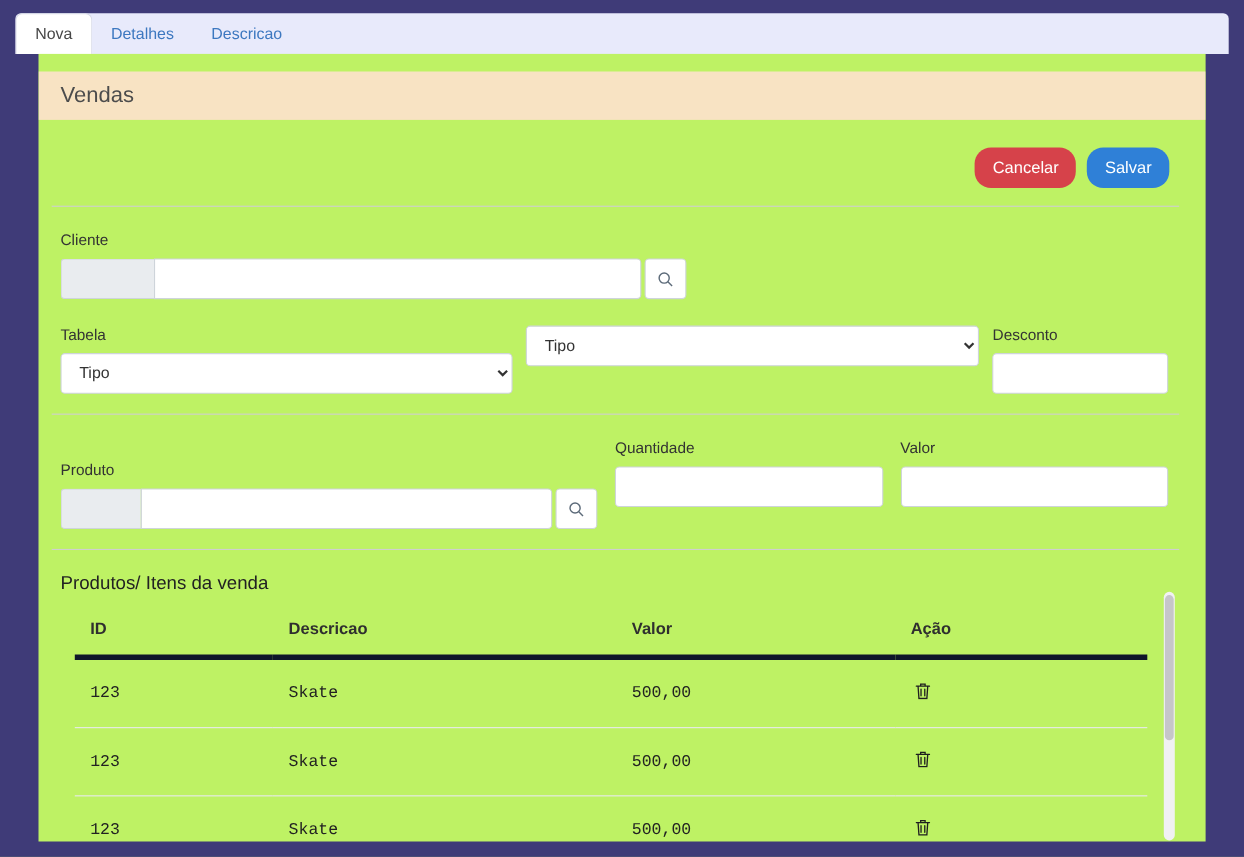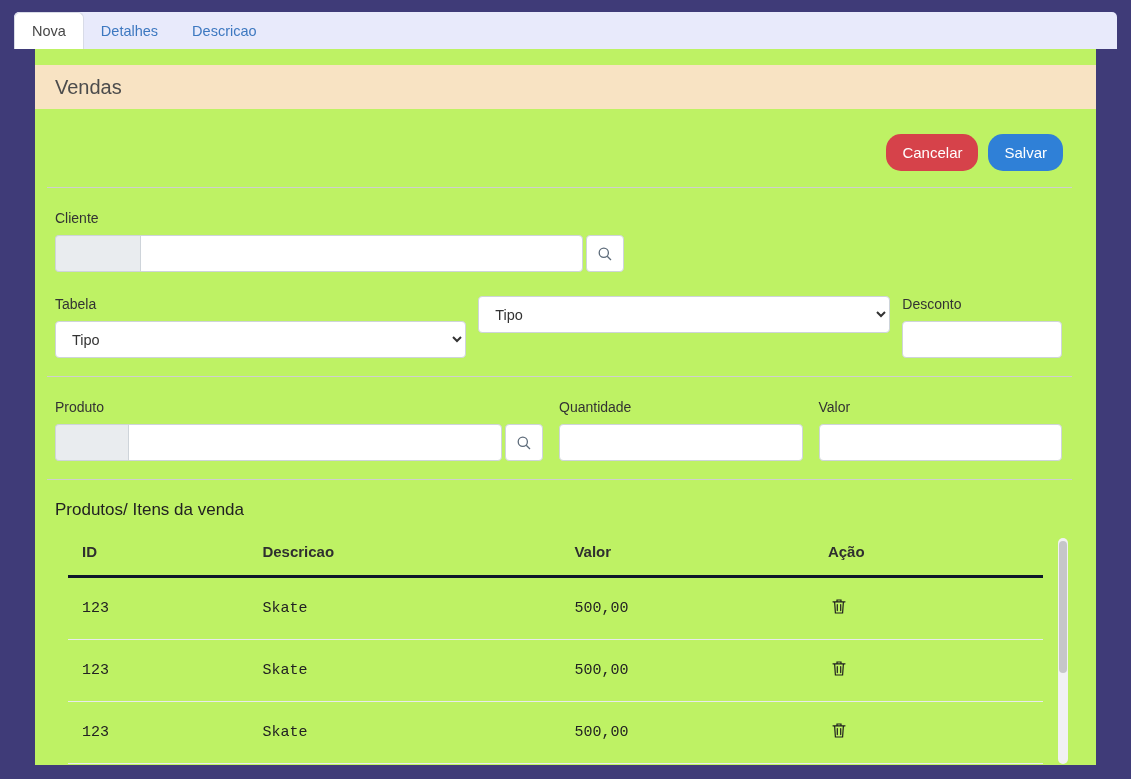--- a/index.html
+++ b/index.html
@@ -115,21 +115,21 @@
   }
   table.items{
     margin:8px 53px 0 33px;
     width:calc(100% - 86px);
     border-collapse:collapse;
     table-layout:fixed;
   }
   table.items th{
     text-align:left;font-size:15px;font-weight:600;color:#2f2f2f;
     padding:15px 14px;
-    border-bottom:3px solid #0f172a;
+    border-bottom:5px solid #0f172a;
   }
   table.items td{
     font-size:15px;color:#222;
     padding:20px 14px;
     border-bottom:1px solid #e8eaed;
     font-family:Liberation Mono, monospace;
   }
   .trash-btn{
     background:none;border:none;cursor:pointer;padding:0;margin-left:4px;
     display:inline-flex;align-items:center;
@@ -199,21 +199,21 @@
         <label class="field-label">Desconto</label>
         <input class="text-input" value="" style="">
       </div>
     </div>
   </section>
 
   <hr class="divider">
 
   <section class="section">
     <div class="row2">
-      <div class="produto-wrap" style="flex-direction:column;">
+      <div class="produto-wrap" style="flex-direction:column;margin-top:20px;">
         <label class="field-label">Produto</label>
         <div style="display:flex;">
           <div class="input-group" style="flex:1;">
             <span class="input-prefix narrow"></span>
             <input class="text-input" value="" style="">
           </div>
           <button class="search-btn">
             <svg width="16" height="16" viewBox="0 0 16 16">
               <circle cx="6.8" cy="6.8" r="4.6" fill="none" stroke="#5d6b7a" stroke-width="1.3"></circle>
               <line x1="10.2" y1="10.2" x2="14" y2="14" stroke="#5d6b7a" stroke-width="1.3"></line>

